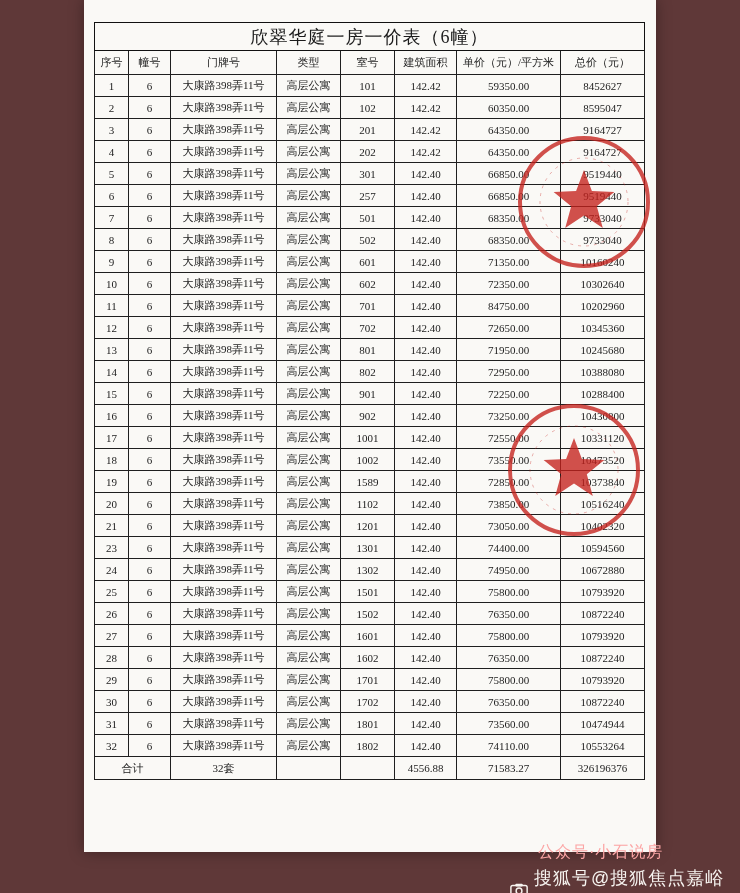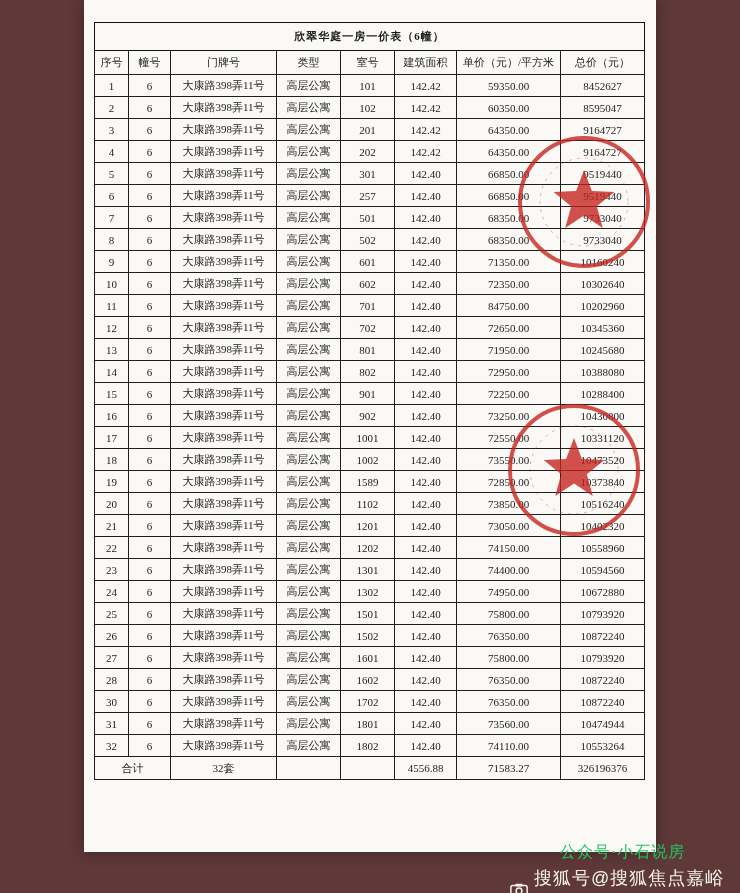--- a/index.html
+++ b/index.html
@@ -18,32 +18,32 @@
     border-collapse:collapse;table-layout:fixed;
     font-family:"Liberation Serif","DejaVu Serif",serif;
   }
   .sheet-table td,.sheet-table th{
     border:1px solid #1f1f1f;
     text-align:center;vertical-align:middle;
     font-size:11px;color:#1c1c1c;
     height:21px;padding:0 1px;overflow:hidden;white-space:nowrap;
   }
   .sheet-table .title-cell{
-    font-size:11px;font-weight:bold;height:27px;letter-spacing:1px;
+    font-size:18px;font-weight:normal;height:27px;letter-spacing:1px;
     border:1.5px solid #111;
   }
   .sheet-table th{font-weight:normal;height:23px;}
   .sheet-table tr.footer-row td{font-weight:normal;height:22px;}
   .stamp{
     position:absolute;width:140px;height:140px;pointer-events:none;
     opacity:0.78;filter:blur(0.3px);
   }
   .wm1{
-    position:absolute;left:560px;top:842px;
-    color:#22c55e;font-size:16px;letter-spacing:1px;
+    position:absolute;left:538px;top:842px;
+    color:#fca5a5;font-size:16px;letter-spacing:1px;
     font-family:"Liberation Sans","DejaVu Sans",sans-serif;
   }
   .wm2{
     position:absolute;left:510px;top:866px;
     color:#f7f4f0;font-size:18px;letter-spacing:1px;
     font-family:"Liberation Sans","DejaVu Sans",sans-serif;
     display:flex;align-items:center;gap:6px;
   }
   .cam-icon{display:inline-block;width:20px;height:16px;}
 </style>
@@ -283,30 +283,20 @@
           <td>21</td>
           <td>6</td>
           <td>大康路398弄11号</td>
           <td>高层公寓</td>
           <td>1201</td>
           <td>142.40</td>
           <td>73050.00</td>
           <td>10402320</td>
         </tr>
         <tr>
-          <td>22</td>
-          <td>6</td>
-          <td>大康路398弄11号</td>
-          <td>高层公寓</td>
-          <td>1202</td>
-          <td>142.40</td>
-          <td>74150.00</td>
-          <td>10558960</td>
-        </tr>
-        <tr>
           <td>23</td>
           <td>6</td>
           <td>大康路398弄11号</td>
           <td>高层公寓</td>
           <td>1301</td>
           <td>142.40</td>
           <td>74400.00</td>
           <td>10594560</td>
         </tr>
         <tr>
@@ -351,20 +341,30 @@
         </tr>
         <tr>
           <td>28</td>
           <td>6</td>
           <td>大康路398弄11号</td>
           <td>高层公寓</td>
           <td>1602</td>
           <td>142.40</td>
           <td>76350.00</td>
           <td>10872240</td>
+        </tr>
+        <tr>
+          <td>29</td>
+          <td>6</td>
+          <td>大康路398弄11号</td>
+          <td>高层公寓</td>
+          <td>1701</td>
+          <td>142.40</td>
+          <td>75800.00</td>
+          <td>10793920</td>
         </tr>
         <tr>
           <td>30</td>
           <td>6</td>
           <td>大康路398弄11号</td>
           <td>高层公寓</td>
           <td>1702</td>
           <td>142.40</td>
           <td>76350.00</td>
           <td>10872240</td>

